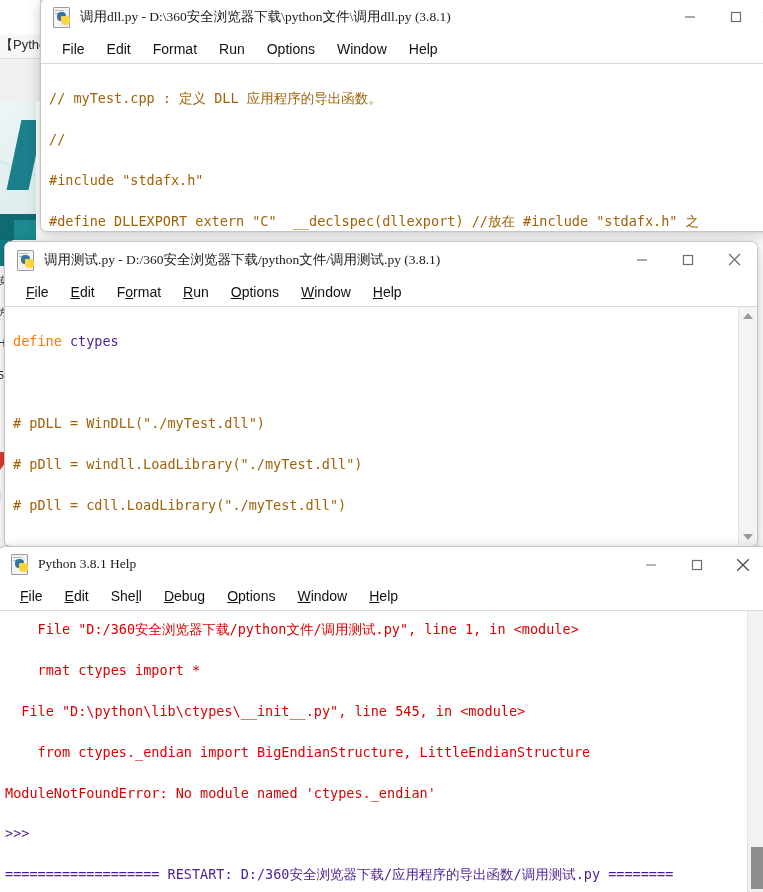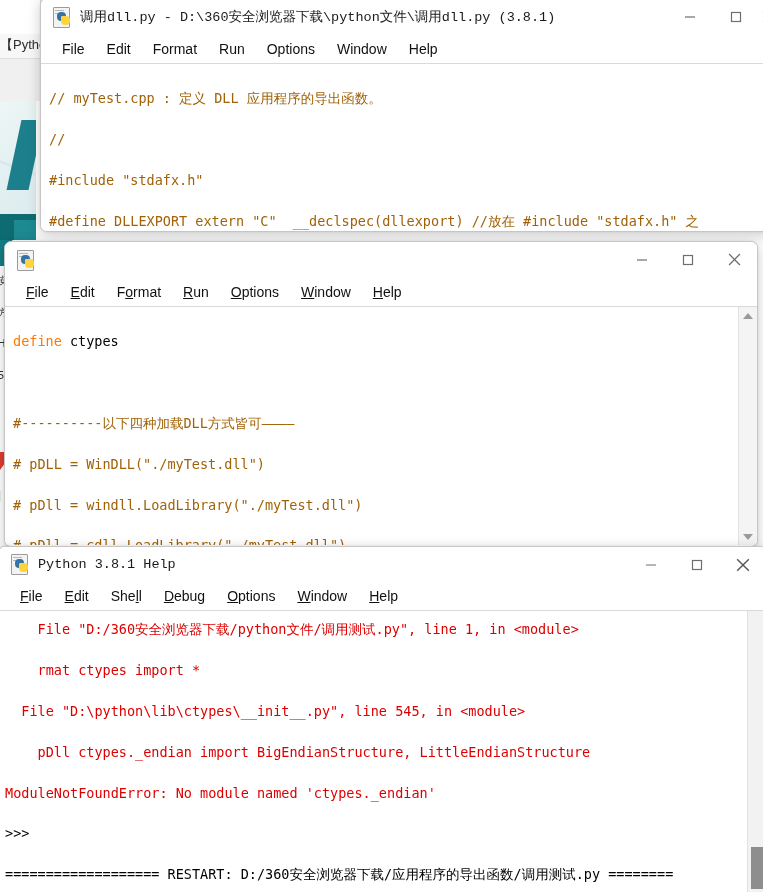--- a/index.html
+++ b/index.html
@@ -76,21 +76,21 @@
   .win-icon .pyblue{
     position:absolute;left:5px;top:5px;width:9px;height:9px;background:#3572A5;
     border-radius:4px 4px 1px 4px;
   }
   .win-icon .pyyellow{
     position:absolute;left:9px;top:9px;width:9px;height:9px;background:#FFD43B;
     border-radius:1px 4px 4px 4px;
   }
   .title-text{
     font-size:13.5px;color:#1a1a1a;white-space:nowrap;overflow:hidden;
-    font-family:Liberation Mono, monospace;letter-spacing:0px;
+    font-family:Liberation Serif, serif;letter-spacing:0px;
   }
   .caption-btns{position:absolute;right:0;top:0;height:35px;display:flex;align-items:center;}
   .cap-btn{
     width:46px;height:35px;display:flex;align-items:center;justify-content:center;
     color:#7a7a7a;
   }
   .cap-btn svg{display:block;}
   .menubar{
     height:29px;background:#ffffff;display:flex;align-items:center;
     padding-left:10px;
@@ -101,21 +101,21 @@
   }
   .menu-item .mn{text-decoration:underline;}
   .editor{
     background:#ffffff;position:relative;overflow:hidden;
     font-family:"DejaVu Sans Mono","Liberation Mono",monospace;
     font-size:13.5px;line-height:20.4px;
     border-top:1px solid #d9d9d9;
   }
   .code{padding:4px 0 0 8px;white-space:pre;}
   .ln-row{white-space:pre;}
-  .c-def   {color:#000000;}
+  .c-def   {color:#4c1d95;}
   .c-cmt   {color:#a16207;}
   .c-kw    {color:#ff7700;}
   .c-err   {color:#dd0000;}
 
   
   .vscroll{
     position:absolute;right:0;top:0;width:18px;bottom:0;background:#f4f4f4;
     border-left:1px solid #e2e2e2;
   }
   .vscroll .arrow{
@@ -222,20 +222,21 @@
 
 <div class="window" id="win-test">
   <div class="titlebar">
     <div class="win-icon">
       <div class="pysheet"></div>
       <div class="ln" style="top:3px;"></div>
       <div class="ln" style="top:6px;"></div>
       <div class="pyblue"></div>
       <div class="pyyellow"></div>
     </div>
+    <div class="title-text">调用测试.py - D:/360安全浏览器下载/python文件/调用测试.py (3.8.1)</div>
     <div class="caption-btns">
       <div class="cap-btn">
         <svg width="12" height="12" viewBox="0 0 12 12">
             <line x1="1" y1="6" x2="11" y2="6" stroke="#6e6e6e" stroke-width="1.2"></line>
           </svg>
       </div>
       <div class="cap-btn">
         <svg width="12" height="12" viewBox="0 0 12 12">
             <rect x="1.5" y="1.5" width="9" height="9" fill="none" stroke="#6e6e6e" stroke-width="1.2"></rect>
           </svg>
@@ -256,21 +257,20 @@
     <div class="menu-item"><span class="mn">R</span><span>un</span></div>
     <div class="menu-item"><span class="mn">O</span><span>ptions</span></div>
     <div class="menu-item"><span class="mn">W</span><span>indow</span></div>
     <div class="menu-item"><span class="mn">H</span><span>elp</span></div>
   </div>
 
   <div class="editor">
     <div class="code">
 <div class="ln-row"><span class="c-kw">define</span><span class="c-def"> ctypes</span></div>
 <div class="ln-row">&nbsp;</div>
-<div class="ln-row"><span class="c-cmt">#----------以下四种加载DLL方式皆可————</span></div>
 <div class="ln-row"><span class="c-cmt"># pDLL = WinDLL("./myTest.dll")</span></div>
 <div class="ln-row"><span class="c-cmt"># pDll = windll.LoadLibrary("./myTest.dll")</span></div>
 <div class="ln-row"><span class="c-cmt"># pDll = cdll.LoadLibrary("./myTest.dll")</span></div>
 
 
 
 
 
     </div>
     <div class="vscroll">
@@ -322,21 +322,21 @@
     <div class="menu-item"><span class="mn">O</span><span>ptions</span></div>
     <div class="menu-item"><span class="mn">W</span><span>indow</span></div>
     <div class="menu-item"><span class="mn">H</span><span>elp</span></div>
   </div>
 
   <div class="editor">
     <div class="shell-code" style="margin-top:-14px;">
 <div class="ln-row"><span class="c-err">    File "D:/360安全浏览器下载/python文件/调用测试.py", line 1, in &lt;module&gt;</span></div>
 <div class="ln-row"><span class="c-err">    rmat ctypes import *</span></div>
 <div class="ln-row"><span class="c-err">  File "D:\python\lib\ctypes\__init__.py", line 545, in &lt;module&gt;</span></div>
-<div class="ln-row"><span class="c-err">    pDll ctypes._endian import BigEndianStructure, LittleEndianStructure</span></div>
+<div class="ln-row"><span class="c-err">    from ctypes._endian import BigEndianStructure, LittleEndianStructure</span></div>
 <div class="ln-row"><span class="c-err">ModuleNotFoundError: No module named 'ctypes._endian'</span></div>
 <div class="ln-row"><span class="c-def">&gt;&gt;&gt;</span></div>
 <div class="ln-row"><span class="c-def">=================== RESTART: D:/360安全浏览器下载/应用程序的导出函数/调用测试.py ========</span></div>
 
 
 
 
 
 
 

